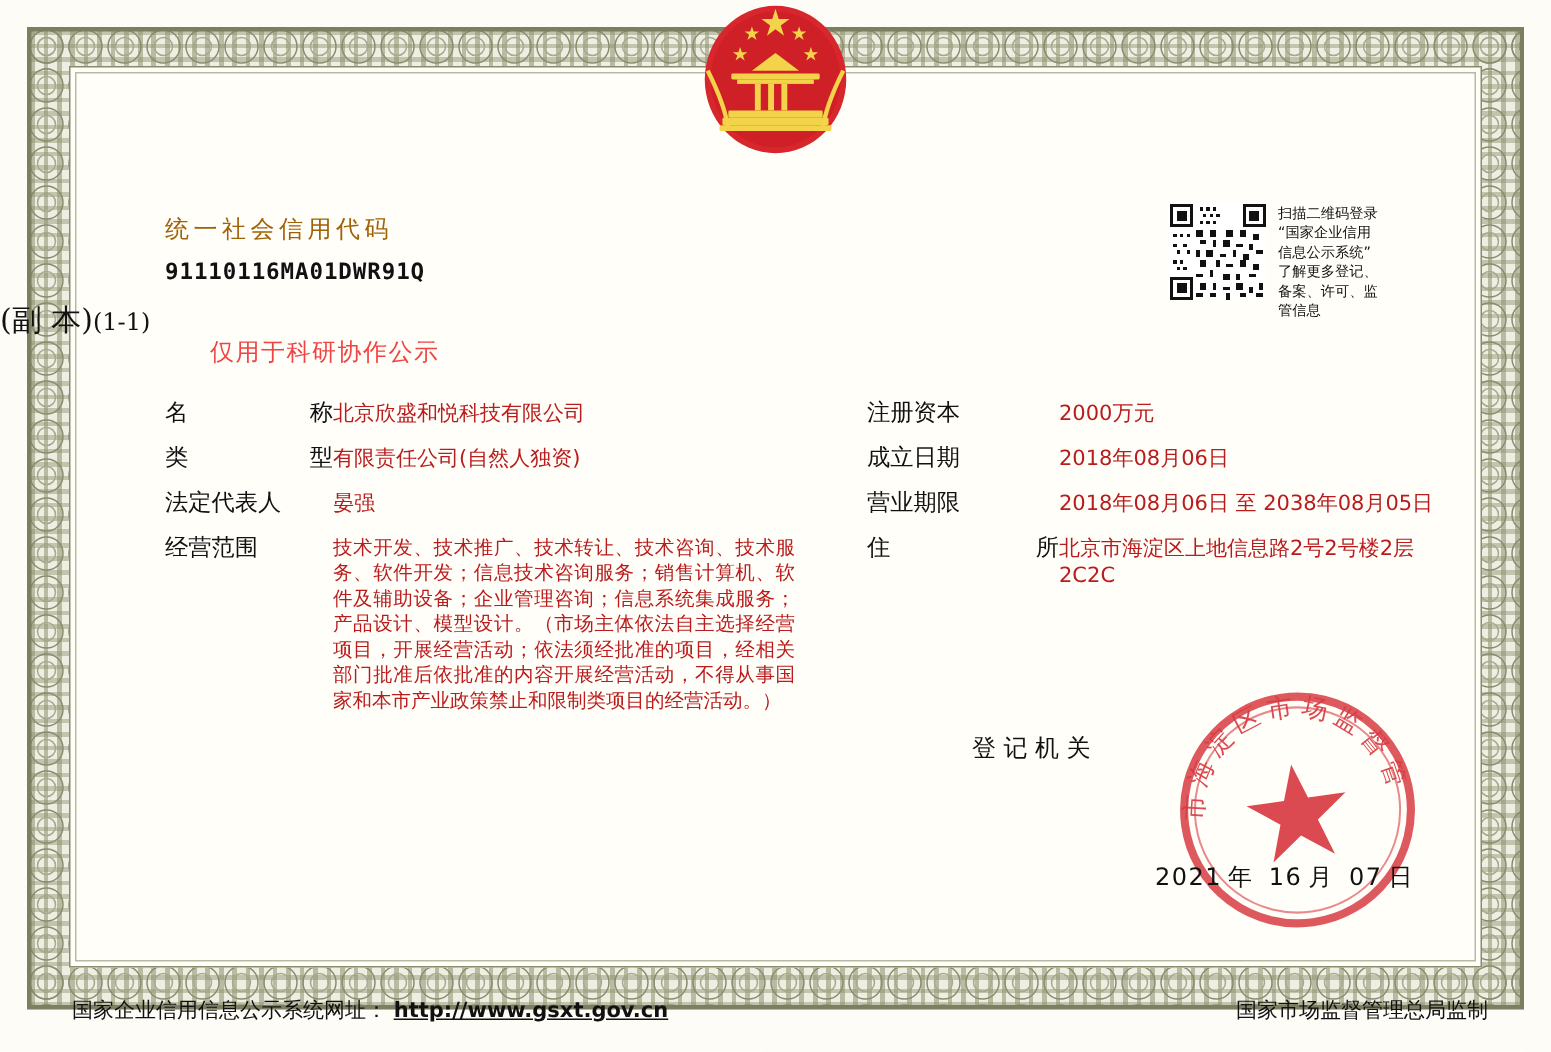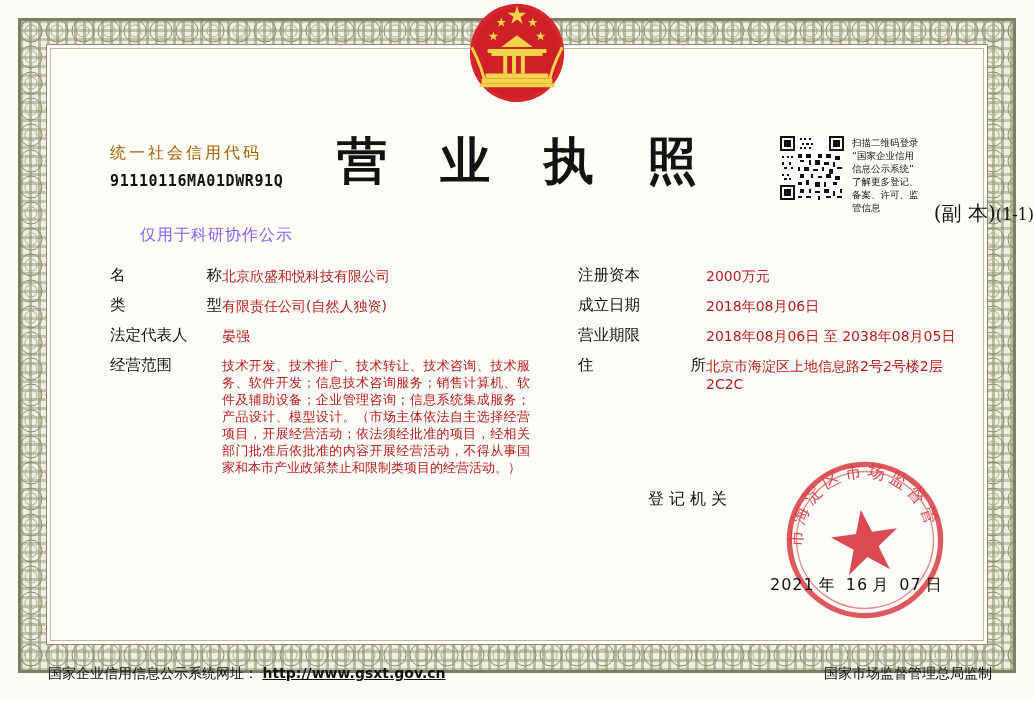--- a/index.html
+++ b/index.html
@@ -52,40 +52,40 @@
     z-index:5;
   }
   
   .title{
     position:absolute;left:0;right:0;top:128px;text-align:center;
     font-family:"DejaVu Serif","Liberation Serif",serif;
     font-weight:bold;font-size:50px;letter-spacing:18px;
     color:#121212;text-indent:18px;
   }
   .subtitle{
-    position:absolute;left:0;right:0;top:200px;text-align:right;
+    position:absolute;left:0;right:0;top:200px;text-align:left;
     font-family:"DejaVu Serif","Liberation Serif",serif;
     font-size:20px;color:#121212;
   }
   .subtitle .small{font-size:16px;}
   
   .code-label{
     position:absolute;left:110px;top:143px;
     font-size:16px;letter-spacing:3px;color:#a16207;
     font-family:"DejaVu Sans","Liberation Sans",sans-serif;
   }
   .code-value{
     position:absolute;left:110px;top:172px;
     font-size:15px;letter-spacing:.6px;color:#111;
     font-family:"DejaVu Sans Mono","Liberation Mono",monospace;
     font-weight:bold;
   }
   .watermark-note{
     position:absolute;left:140px;top:225px;
-    font-size:16px;color:#8b5cf6;letter-spacing:1px;
+    font-size:16px;color:#ef4444;letter-spacing:1px;
   }
   
   .qr-wrap{position:absolute;left:780px;top:136px;}
   .qr{width:64px;height:64px;display:block;}
   .qr-text{
     position:absolute;left:852px;top:136px;width:96px;
     font-size:9.5px;line-height:13px;color:#111;
   }
   
   .fields-left{position:absolute;left:110px;top:265px;width:420px;}
@@ -169,21 +169,20 @@
       <rect x="46" y="61" width="4" height="18"></rect>
       <rect x="55" y="61" width="4" height="18"></rect>
       <rect x="64" y="61" width="4" height="18"></rect>
       <rect x="28" y="79" width="64" height="5" rx="1"></rect>
       <rect x="24" y="84" width="72" height="5" rx="1"></rect>
       <rect x="22" y="89" width="76" height="4" rx="1"></rect>
       <path d="M14 52 q12 24 14 40 M106 52 q-12 24 -14 40" stroke="#f3d34a" stroke-width="3" fill="none"></path>
     </g>
   </svg>
 
-  <div class="title">营 业 执 照</div>
   <div class="subtitle">
     <span>(副 本)</span><span class="small">(1-1)</span>
   </div>
 
   <div class="code-label">统一社会信用代码</div>
   <div class="code-value">91110116MA01DWR91Q</div>
   <div class="watermark-note">仅用于科研协作公示</div>
 
   <div class="qr-wrap">
     <svg class="qr" viewBox="0 0 29 29" shape-rendering="crispEdges">

